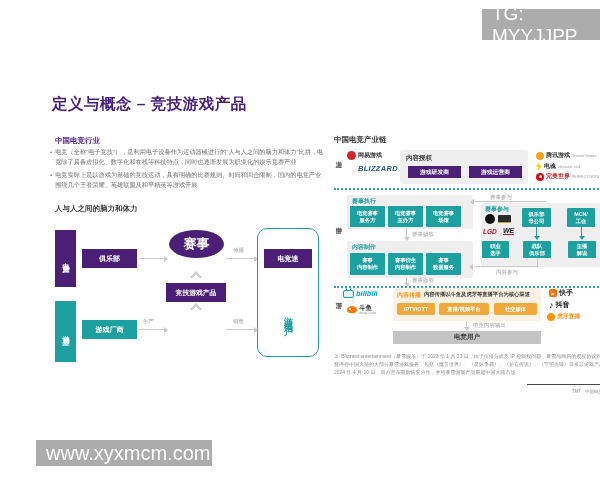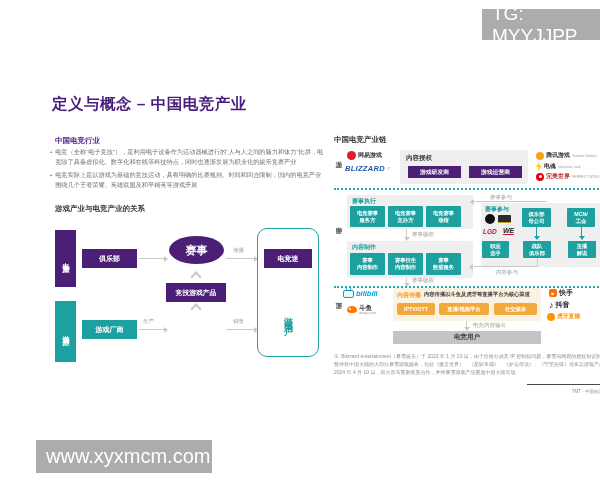--- a/index.html
+++ b/index.html
@@ -2,21 +2,21 @@
 <html><head>
 <meta charset="utf-8">
 <style>
   *{margin:0;padding:0;box-sizing:border-box;}
   html,body{background:#fff;}
   .page{position:relative;width:600px;height:480px;background:#fff;overflow:hidden;
         font-family:"Liberation Sans","DejaVu Sans",sans-serif;color:#3d3d3d;margin-left:26px;}
   
   .wm{position:absolute;background:#acacac;color:#fff;display:flex;align-items:center;padding:0 10px;}
   .wm-top{left:456px;top:9px;width:133px;height:31px;font-size:19px;}
-  .wm-bottom{left:10px;top:440px;width:176px;height:33px;font-size:20px;}
+  .wm-bottom{left:10px;top:440px;width:176px;height:26px;font-size:20px;}
   
   .title{position:absolute;left:26px;top:94px;font-size:15.5px;font-weight:bold;color:#471d7c;letter-spacing:.5px;}
   .sec-h{position:absolute;font-weight:bold;font-size:7.5px;white-space:nowrap;}
   .sec-h.purple{color:#5b2b8a;}
   .sec-h.dark{color:#3d3d3d;}
   .bullets{position:absolute;left:24px;top:147px;width:276px;color:#6f6f6f;font-size:6.2px;line-height:1.55;}
   .bullet{display:flex;margin-bottom:4px;}
   .bullet::before{content:"•";margin-right:3px;color:#6f6f6f;}
   
   .box{position:absolute;display:flex;align-items:center;justify-content:center;text-align:center;
@@ -82,45 +82,45 @@
   .footer-text{position:absolute;right:7px;top:389px;font-size:4.5px;color:#8f8f8f;}
 </style>
 </head>
 <body>
 
 <div class="page">
 
   <div class="wm wm-top">TG: MYYJJPP</div>
   <div class="wm wm-bottom">www.xyxmcm.com</div>
 
-  <div class="title">定义与概念 – 中国电竞产业</div>
+  <div class="title">定义与概念 – 竞技游戏产品</div>
 
   <div class="sec-h purple" style="left:29px;top:136px;">中国电竞行业</div>
   <div class="bullets">
     <div class="bullet">
         <span>电竞（全称“电子竞技”），是利用电子设备作为运动器械进行的“人与人之间的脑力和体力”比拼，电竞除了具备虚拟化、数字化和在线等科技特点，同时也逐渐发展为职业化的娱乐竞赛产业</span>
       </div>
     <div class="bullet">
         <span>电竞实际上是以游戏为基础的竞技运动，具有明确的比赛规则、时间和回合限制，国内的电竞产业围绕几个王者荣耀、英雄联盟及和平精英等游戏开展</span>
       </div>
   </div>
 
-  <div class="sec-h dark" style="left:29px;top:204px;">游戏产业与电竞产业的关系</div>
+  <div class="sec-h dark" style="left:29px;top:204px;">人与人之间的脑力和体力</div>
 
   <div class="box purple-bg" style="left:29px;top:230px;width:21px;height:57px;font-size:7px;">
       <span class="vtext">电竞产业</span>
     </div>
   <div class="box teal-bg" style="left:29px;top:301px;width:21px;height:61px;font-size:7px;">
       <span class="vtext">游戏产业</span>
     </div>
 
   <div class="box purple-bg" style="left:56px;top:249px;width:55px;height:19px;font-size:7px;">俱乐部</div>
   <div class="line" style="left:113px;top:258px;width:26px;height:1px;"></div>
   <span class="ah right" style="left:138px;top:255.5px;"></span>
-  <div class="box purple-bg ellipse" style="left:143px;top:236px;width:55px;height:28px;font-size:11px;">赛事</div>
+  <div class="box purple-bg ellipse" style="left:143px;top:230px;width:55px;height:28px;font-size:13px;">赛事</div>
   <div class="line" style="left:200px;top:258px;width:29px;height:1px;"></div>
   <span class="ah right" style="left:228px;top:255.5px;"></span>
   <span class="lbl" style="left:207px;top:247px;">传播</span>
 
   <div class="round-rect" style="left:231px;top:228px;width:62px;height:129px;"></div>
   <div class="box purple-bg" style="left:238px;top:249px;width:48px;height:19px;font-size:7px;">电竞迷</div>
   <div class="box" style="left:243px;top:284px;width:38px;height:64px;color:#1ca0a0;font-size:9px;">
       <span class="vtext" style="letter-spacing:3px;">游戏用户</span>
     </div>
 
@@ -136,21 +136,21 @@
   <span class="ah right" style="left:228px;top:326.5px;"></span>
   <span class="lbl" style="left:207px;top:318px;">销售</span>
 
   <div class="sec-h dark" style="left:308px;top:135px;text-align:center;">中国电竞产业链</div>
 
   <div class="lane" style="left:308px;top:156px;">上游</div>
   <div class="logo" style="left:321px;top:151px;">
     <span class="g-ne"></span>
     <span class="name">网易游戏</span>
   </div>
-  <div class="logo" style="left:319px;top:164px;">
+  <div class="logo" style="left:332px;top:164px;">
     <span class="blz">BLIZZARD</span>
     <span class="note-sup">①</span>
   </div>
   <div class="panel" style="left:374px;top:150px;width:128px;height:34px;"></div>
   <div class="plabel dark-text" style="left:380px;top:154px;font-size:6.5px;">内容授权</div>
   <div class="box purple-bg" style="left:382px;top:166px;width:53px;height:12px;font-size:5.8px;">游戏研发商</div>
   <div class="box purple-bg" style="left:443px;top:166px;width:53px;height:12px;font-size:5.8px;">游戏运营商</div>
   <div class="logo" style="left:510px;top:151px;">
     <span class="g-tc"></span>
     <span class="name">腾讯游戏</span>

